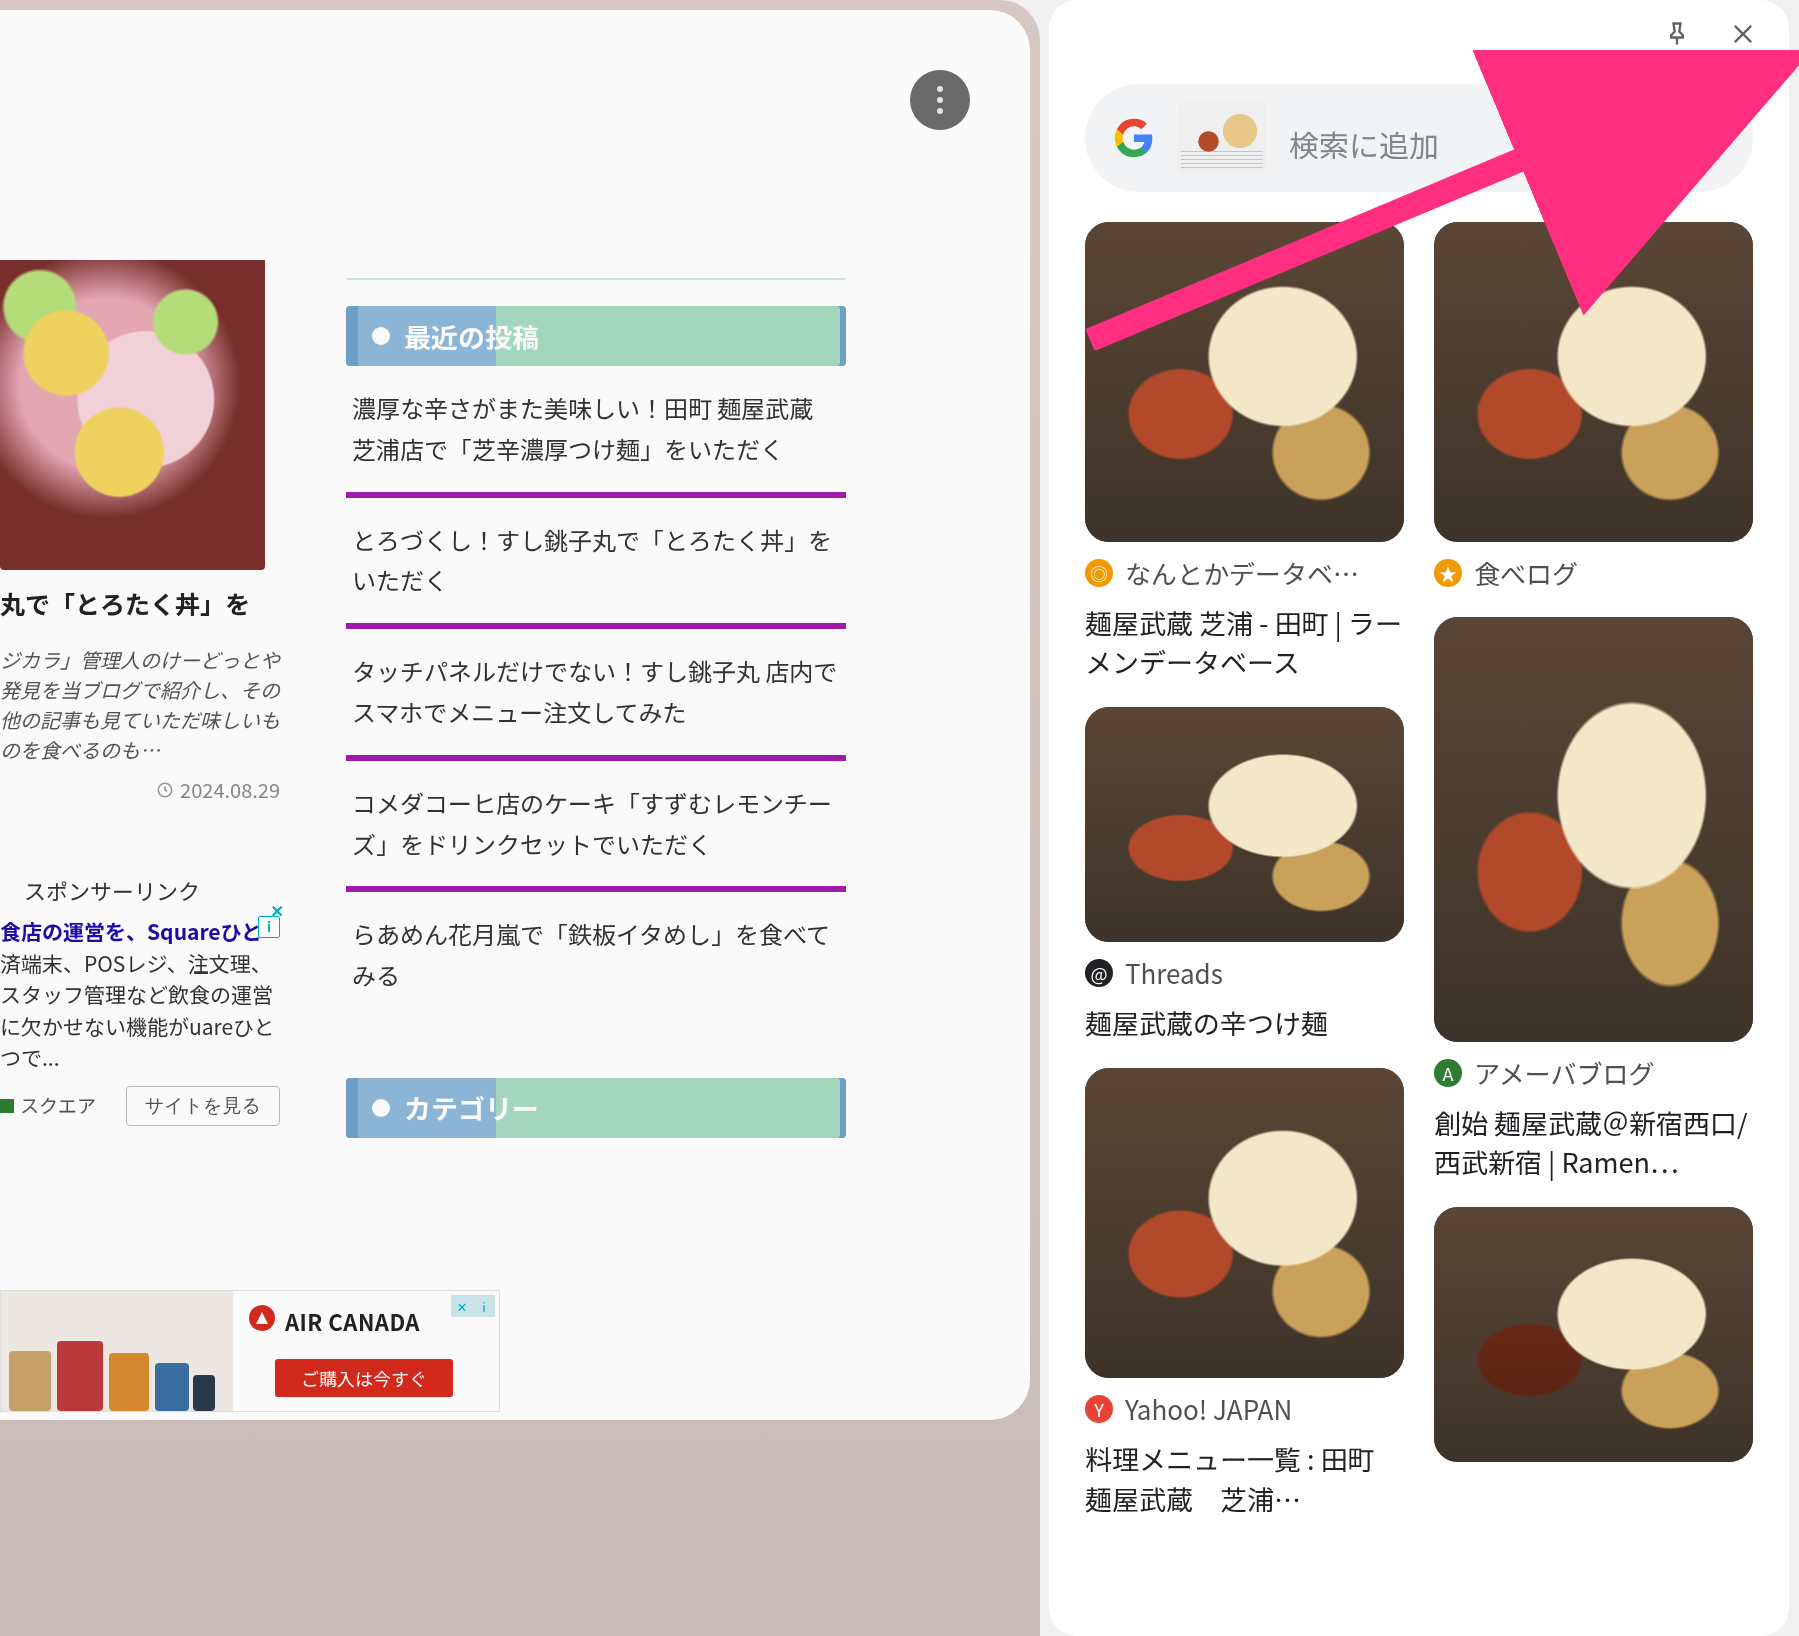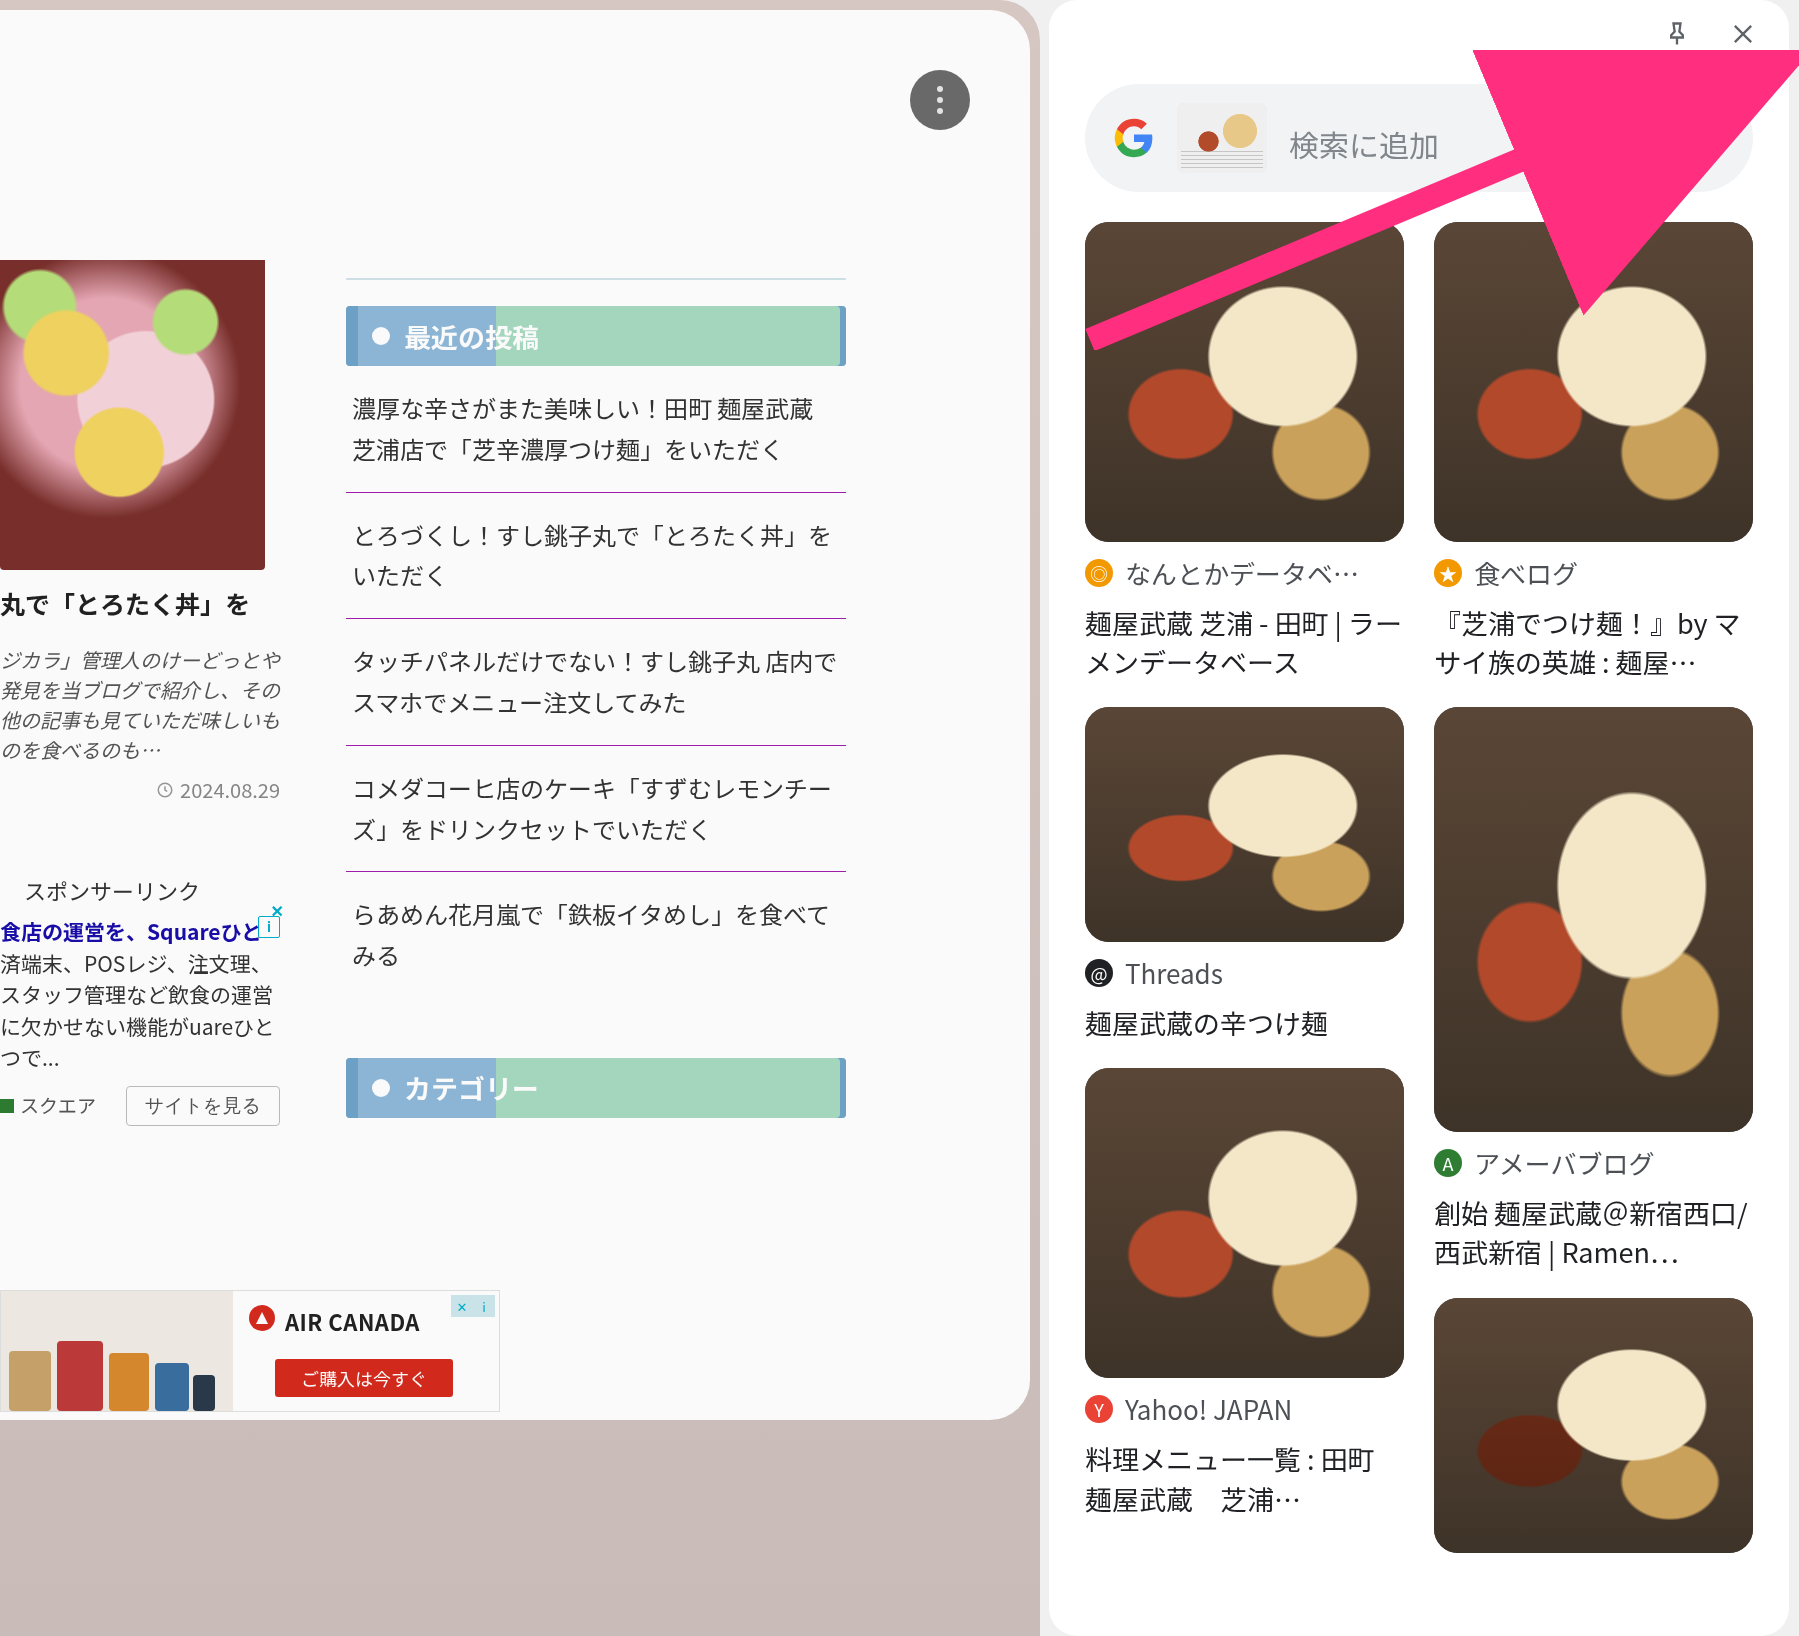--- a/index.html
+++ b/index.html
@@ -131,21 +131,21 @@
     box-shadow: -6px 0 0 #6fa3c9 inset;
     position: relative;
   }
   .widget-title::before{
     content:""; position:absolute; left:0; top:0; bottom:0; width:12px; background:#6fa3c9; border-radius:4px 0 0 4px;
   }
   .widget-title .dot { width: 18px; height: 18px; border-radius: 50%; background: #fff; margin-left: 6px; }
   .post-list { list-style: none; }
   .post-list li {
     padding: 22px 6px;
-    border-bottom: 1px solid #a21caf;
+    border-bottom: 6px solid #a21caf;
     font-size: 24px;
     line-height: 1.7;
     color: #333;
   }
   .post-list li:last-child { border-bottom: none; }
 
   
   .banner-ad {
     position: absolute;
     left: 0; top: 1280px;
@@ -438,21 +438,20 @@
       </div>
     </div>
 
     <div class="col">
       <div class="card">
         <div class="img h-320"></div>
         <div class="src">
           <span class="fav orange">★</span>
           <span>食べログ</span>
         </div>
-        <div class="title">『芝浦でつけ麺！』by マサイ族の英雄 : 麺屋…</div>
       </div>
 
       <div class="card">
         <div class="img h-425"></div>
         <div class="src">
           <span class="fav green2">A</span>
           <span>アメーバブログ</span>
         </div>
         <div class="title">創始 麺屋武蔵＠新宿西口/西武新宿 | Ramen…</div>
       </div>

